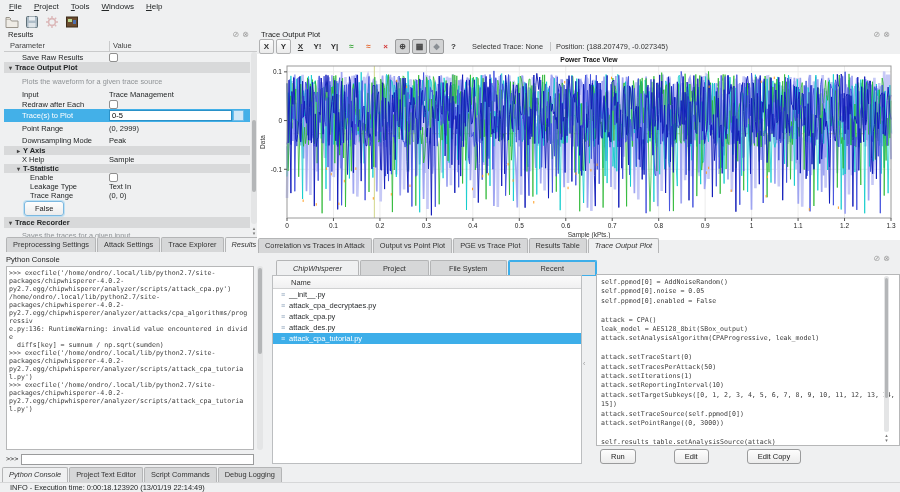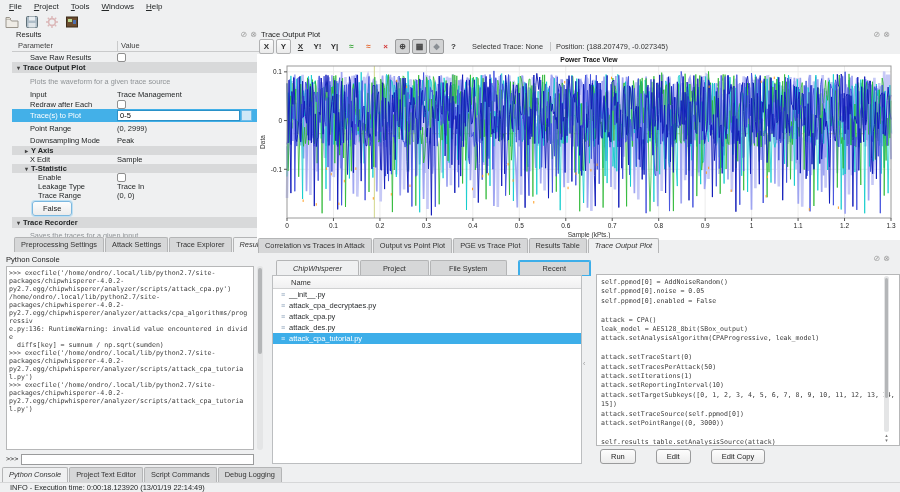--- a/index.html
+++ b/index.html
@@ -19,21 +19,21 @@
   .dock-icons { position:absolute; display:flex; gap:3px; font-size:8px; color:#9a9a9a; }
   .dock-icon { line-height:8px; }
 
   
   .tabbar { position:absolute; display:flex; align-items:flex-end; gap:1px; font-size:7.4px; }
   .tab { padding:2px 6px 3px; background:#d6d7d8; border:1px solid #b4b5b6; border-bottom:none; border-radius:2px 2px 0 0; color:#333; white-space:nowrap; }
   .tab.active { background:#eff0f1; font-style:italic; }
   .tab.focus { box-shadow:inset 0 0 0 1px #3daee9; border-color:#3daee9; }
 
   
-  .results-dock { position:absolute; left:12px; top:29px; width:255px; height:223px; }
+  .results-dock { position:absolute; left:4px; top:29px; width:255px; height:223px; }
   .param-header { position:absolute; left:0; top:12px; width:253px; height:11px; font-size:7.5px; color:#444; border-bottom:1px solid #c9cacb; display:flex; }
   .param-header .ph1 { padding-left:6px; width:105px; }
   .param-header .ph2 { border-left:1px solid #c9cacb; padding-left:3px; }
   .param-rows { position:absolute; left:0; top:23px; width:246px; height:185px; overflow:hidden; }
   .prow { position:relative; display:flex; align-items:center; font-size:7.5px; }
   .plabel { white-space:nowrap; overflow:hidden; }
   .ind1 { padding-left:5px; } .ind1b { padding-left:13px; } .ind2 { padding-left:18px; } .ind3 { padding-left:26px; }
   .pval { position:absolute; left:105px; display:flex; align-items:center; white-space:nowrap; }
   .sect { background:#d8d9da; font-weight:bold; }
   .sect .arrow { font-size:6px; color:#444; margin-right:3px; }
@@ -69,21 +69,21 @@
   .files-panel { position:absolute; left:4px; top:23px; width:310px; height:189px; background:#fff; border:1px solid #bcbec0; }
   .files-header { height:13px; background:linear-gradient(#fbfbfb,#f0f0f1); border-bottom:1px solid #d0d1d2; font-size:7.5px; color:#333; padding-left:18px; display:flex; align-items:center; }
   .frow { height:11px; display:flex; align-items:center; font-size:7.5px; color:#2b2e30; padding-left:8px; }
   .frow .ficon { font-size:7px; color:#8aa0b8; margin-right:4px; line-height:7px; }
   .frow.sel { background:#3daee9; color:#fff; }
   .frow.sel .ficon { color:#e8f4fc; }
   .splitter-arrow { position:absolute; font-size:7px; color:#9a9b9c; }
 
   .script-dock { position:absolute; left:588px; top:252px; width:312px; height:230px; }
   .script-code { position:absolute; left:8px; top:22px; width:304px; height:172px; background:#fff; border:1px solid #b6b7b8; padding:3px 4px 0 4px; font-family:"DejaVu Sans Mono",monospace; font-size:6.6px; line-height:9.4px; color:#3c3c3c; white-space:pre-wrap; overflow:hidden; }
-  .script-buttons { position:absolute; left:12px; top:197px; display:flex; gap:20px; }
+  .script-buttons { position:absolute; left:12px; top:197px; display:flex; gap:38px; }
 
   .statusbar { position:absolute; left:0; top:482px; width:900px; height:10px; border-top:1px solid #d6d7d8; font-size:7.4px; color:#232627; padding-left:10px; display:flex; align-items:center; }
 </style>
 </head>
 <body>
 
 <div id="app">
 
   <div class="menubar">
     <span class="menu-item">File</span>
@@ -169,35 +169,35 @@
         <span class="pval">(0, 2999)</span>
       </div>
       <div class="prow" style="height:12px">
         <span class="plabel ind2">Downsampling Mode</span>
         <span class="pval">Peak</span>
       </div>
       <div class="prow sect" style="height:9px">
         <span class="plabel ind1b"><span class="arrow">▸</span><span>Y Axis</span></span>
       </div>
       <div class="prow" style="height:9px">
-        <span class="plabel ind2">X Edit</span>
+        <span class="plabel ind2">X Help</span>
         <span class="pval">Sample</span>
       </div>
       <div class="prow sect" style="height:9px">
         <span class="plabel ind1b"><span class="arrow">▾</span><span>T-Statistic</span></span>
       </div>
       <div class="prow" style="height:9px">
         <span class="plabel ind3">Enable</span>
         <span class="pval">
             <span class="cb"></span>
           </span>
       </div>
       <div class="prow" style="height:9px">
         <span class="plabel ind3">Leakage Type</span>
-        <span class="pval">Trace In</span>
+        <span class="pval">Text In</span>
       </div>
       <div class="prow" style="height:9px">
         <span class="plabel ind3">Trace Range</span>
         <span class="pval">(0, 0)</span>
       </div>
       <div class="prow" style="height:17px">
         <button class="btn redraw">False</button>
       </div>
       <div class="prow sect" style="height:11px">
         <span class="plabel ind1"><span class="arrow">▾</span><span>Trace Recorder</span></span>
@@ -384,21 +384,21 @@
       <span class="tab">Script Commands</span>
       <span class="tab">Debug Logging</span>
     </div>
   </div>
 
   <div class="files-dock">
     <div class="tabbar" style="left:8px;top:8px;height:16px;">
       <span class="tab active" style="padding:3px 16px;">ChipWhisperer</span>
       <span class="tab" style="padding:3px 22px;">Project</span>
       <span class="tab" style="padding:3px 18px;">File System</span>
-      <span class="tab focus" style="padding:3px 24px;margin-left:10px;">Recent</span>
+      <span class="tab focus" style="padding:3px 32px;">Recent</span>
     </div>
     <div class="files-panel">
       <div class="files-header">
           <span>Name</span>
         </div>
       <div class="frow">
           <span class="ficon">≡</span>
           <span>__init__.py</span>
         </div>
       <div class="frow">

